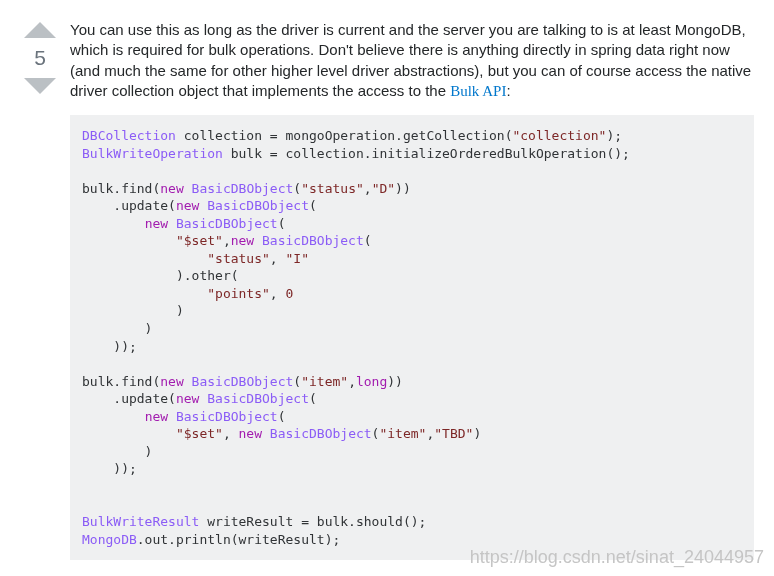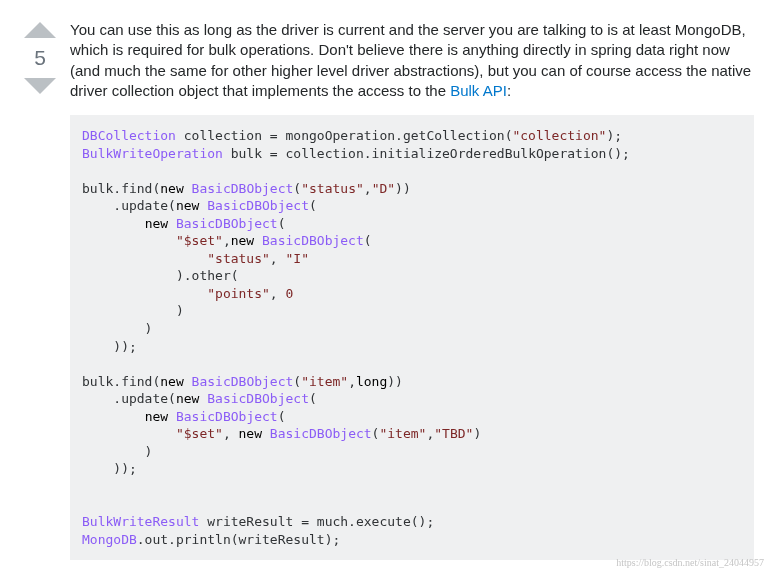--- a/index.html
+++ b/index.html
@@ -50,48 +50,49 @@
       padding-right: 10px;
     }
     .answer-text {
       line-height: 1.35;
       margin-bottom: 14px;
       color: #242729;
     }
     .link {
       color: #0077cc;
       cursor: pointer;
+      font-family: Liberation Serif, serif;
     }
     .code-block {
       background: #eff0f1;
       padding: 12px;
       font-family: Consolas, Menlo, Monaco, "Lucida Console", monospace;
       font-size: 13px;
       line-height: 1.35;
       white-space: pre;
       overflow-x: auto;
       color: #303336;
       margin-bottom: 14px;
     }
     .typ { color: #8b5cf6; }
     .str { color: #7d2727; }
-    .kwd { color: #000000; }
+    .kwd { color: #a21caf; }
     .lit { color: #7d2727; }
     .pln { color: #303336; margin-top: 32px; }
     .answer-footer {
       line-height: 1.35;
       color: #242729;
     }
     .watermark {
       position: absolute;
       bottom: 8px;
       right: 10px;
       color: #c5c5c5;
-      font-size: 10px;
-      font-family: Liberation Serif, serif;
+      font-size: 18px;
+      font-family: Liberation Sans, sans-serif;
       pointer-events: none;
     }
   </style>
 </head>
 <body>
 
 <div class="answer-container">
   <div class="vote-column">
     <div class="vote-arrow-up"></div>
     <div class="vote-count">5</div>
@@ -117,21 +118,21 @@
 <span class="pln">    ));</span>
 
 <span class="pln">bulk.find(</span><span class="kwd">new</span><span class="pln"> </span><span class="typ">BasicDBObject</span><span class="pln">(</span><span class="str">"item"</span><span class="pln">,</span><span class="kwd">long</span><span class="pln">))</span>
 <span class="pln">    .update(</span><span class="kwd">new</span><span class="pln"> </span><span class="typ">BasicDBObject</span><span class="pln">(</span>
 <span class="pln">        </span><span class="kwd">new</span><span class="pln"> </span><span class="typ">BasicDBObject</span><span class="pln">(</span>
 <span class="pln">            </span><span class="str">"$set"</span><span class="pln">, </span><span class="kwd">new</span><span class="pln"> </span><span class="typ">BasicDBObject</span><span class="pln">(</span><span class="str">"item"</span><span class="pln">,</span><span class="str">"TBD"</span><span class="pln">)</span>
 <span class="pln">        )</span>
 <span class="pln">    ));</span>
 
 
-<span class="typ">BulkWriteResult</span><span class="pln"> writeResult = much.execute();</span>
+<span class="typ">BulkWriteResult</span><span class="pln"> writeResult = bulk.should();</span>
 <span class="typ">MongoDB</span><span class="pln">.out.println(writeResult);</span></div>
 
     <p class="answer-footer">
       <span>You can either fill in the </span><span> types required by defining them, or use the builders supplied in the spring mongo library which should all support "extracting" the </span>
     </p>
   </div>
 </div>
 
 <div class="watermark">https://blog.csdn.net/sinat_24044957</div>
 

